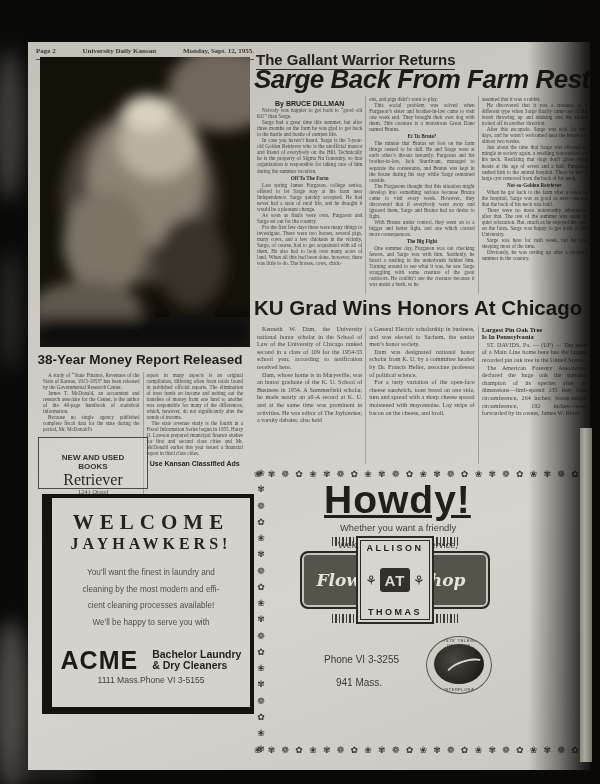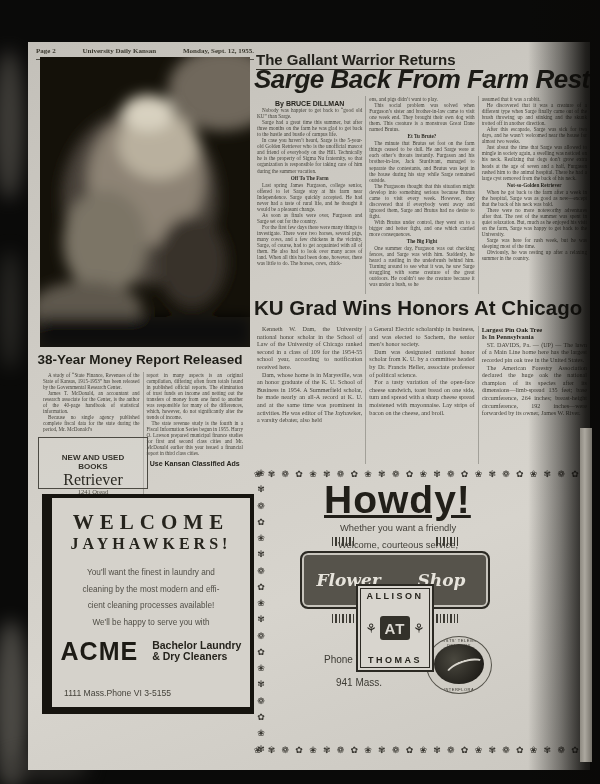--- a/index.html
+++ b/index.html
@@ -70,24 +70,24 @@
   .rw-addr{font-size:6.5px;color:#4a483f;}
 
   
   #acme{position:absolute;left:14px;top:452px;width:212px;height:220px;box-sizing:border-box;
       border:4px solid #16140f;border-left-width:10px;border-bottom-width:7px;
       background:#d5d2cb;text-align:center;padding-top:12px;}
   .acme-welcome{font-family:"Liberation Serif",serif;font-size:21px;font-weight:bold;letter-spacing:6px;color:#26241d;}
   .acme-jay{font-family:"Liberation Serif",serif;font-size:16px;font-weight:bold;letter-spacing:4px;color:#26241d;}
   .acme-body{margin-top:12px;font-family:"Liberation Sans",sans-serif;font-size:8.2px;color:#504e46;}
   .acme-line{line-height:16.5px;}
-  .acme-row{display:flex;justify-content:center;align-items:flex-end;gap:14px;margin-top:9px;}
+  .acme-row{display:flex;justify-content:center;align-items:flex-end;gap:14px;margin-top:18px;}
   .acme-name{font-family:"Liberation Sans",sans-serif;font-size:25px;font-weight:900;letter-spacing:1px;color:#1d1b15;line-height:22px;}
   .acme-sub{text-align:left;font-family:"Liberation Sans",sans-serif;font-size:10.5px;font-weight:bold;color:#26241d;line-height:11px;}
-  .acme-foot{display:flex;justify-content:flex-start;padding:0 12px;margin-top:26px;
+  .acme-foot{display:flex;justify-content:center;padding:0 12px;margin-top:4px;
       font-family:"Liberation Sans",sans-serif;font-size:8.6px;color:#45433b;}
 
   
   .floral{position:absolute;overflow:hidden;color:#3b3933;font-size:9px;letter-spacing:2px;
       line-height:13px;white-space:nowrap;}
   #floral-top{left:226px;top:426px;width:334px;height:13px;}
   #floral-bottom{left:226px;top:702px;width:334px;height:13px;}
   #floral-left{left:226px;top:426px;width:13px;height:289px;writing-mode:vertical-rl;line-height:13px;}
 
   
@@ -105,21 +105,21 @@
   #logo{position:absolute;left:272px;top:494px;width:190px;height:88px;}
   #logo-banner{position:absolute;left:0;right:0;top:15px;bottom:15px;background:#56534b;
       border:2px solid #2b2923;border-radius:8px;box-shadow:inset 0 0 0 2px #c7c4bc;
       display:flex;justify-content:space-between;align-items:center;padding:0 10px;box-sizing:border-box;}
   .logo-script{width:44%;text-align:center;font-family:"DejaVu Serif",serif;font-style:italic;
       font-weight:bold;font-size:17px;color:#e6e3db;}
   #logo-box{position:absolute;left:50%;top:0;transform:translateX(-50%);width:78px;height:88px;
       background:#d8d5ce;border:2px solid #2b2923;box-sizing:border-box;
       box-shadow:inset 0 0 0 2px #d8d5ce, inset 0 0 0 3px #2b2923;
       display:flex;flex-direction:column;justify-content:space-between;align-items:center;
-      padding:5px 0;z-index:2;margin-top:48px;}
+      padding:5px 0;z-index:2;}
   .logo-word{font-family:"Liberation Sans",sans-serif;font-size:9px;font-weight:800;letter-spacing:2.5px;color:#26241d;}
   .logo-mid{display:flex;align-items:center;gap:3px;}
   .tulip{font-size:13px;color:#2b2923;line-height:13px;}
   #logo-at{width:30px;height:24px;background:#33312a;color:#dbd8d1;border-radius:3px;
       display:flex;align-items:center;justify-content:center;font-family:"Liberation Sans",sans-serif;
       font-size:15px;font-weight:800;letter-spacing:1px;}
   .hatch{position:absolute;width:22px;height:9px;z-index:1;
       background:repeating-linear-gradient(90deg,#3c3a33 0 1.5px,transparent 1.5px 3.5px);}
   #hatch-tl{left:32px;top:1px;} #hatch-tr{right:32px;top:1px;}
   #hatch-bl{left:32px;bottom:1px;} #hatch-br{right:32px;bottom:1px;}

